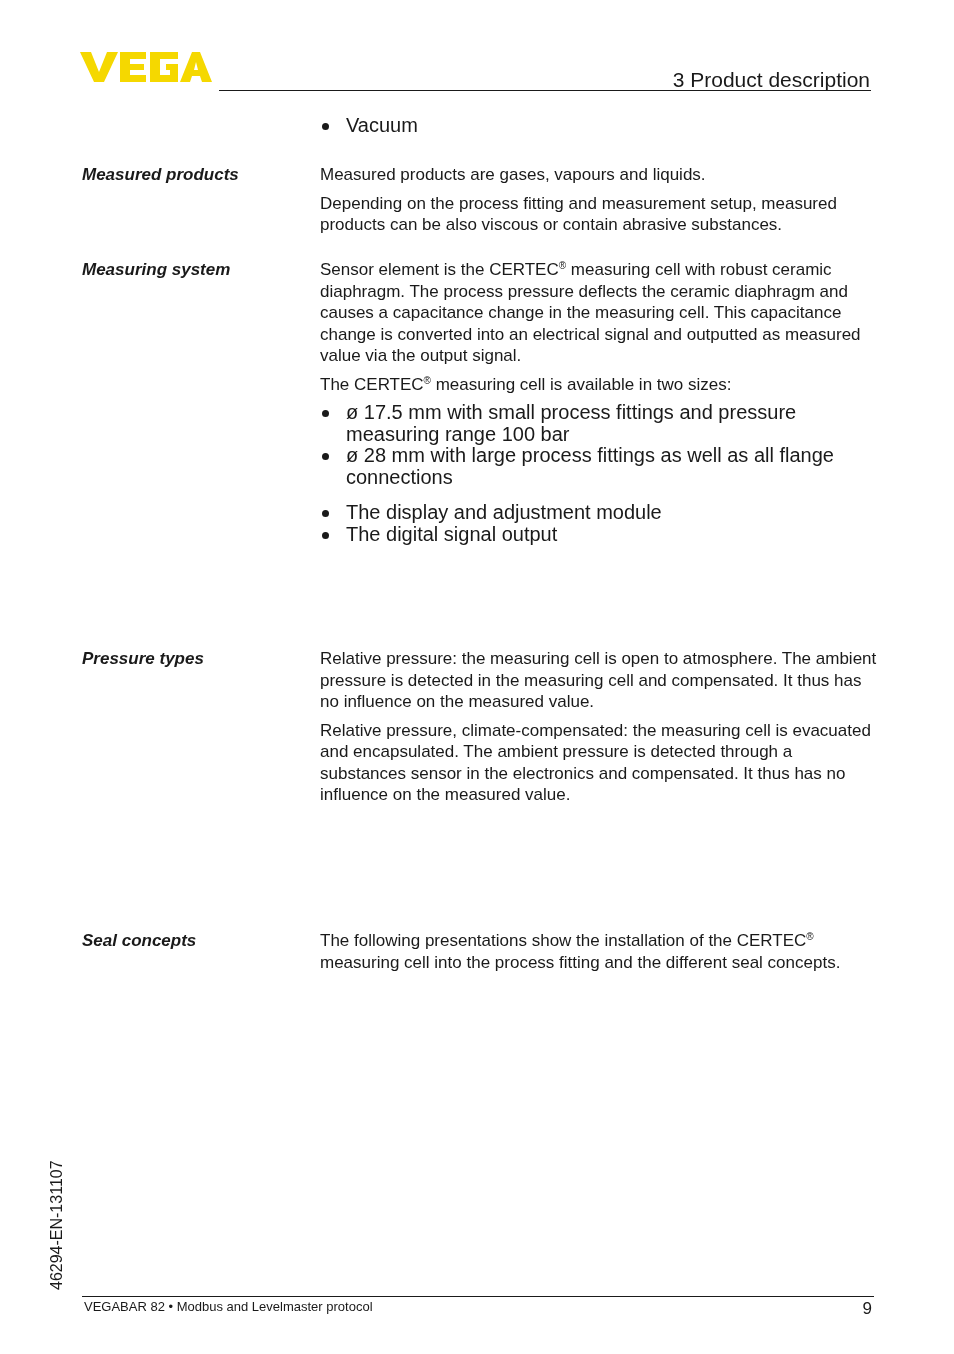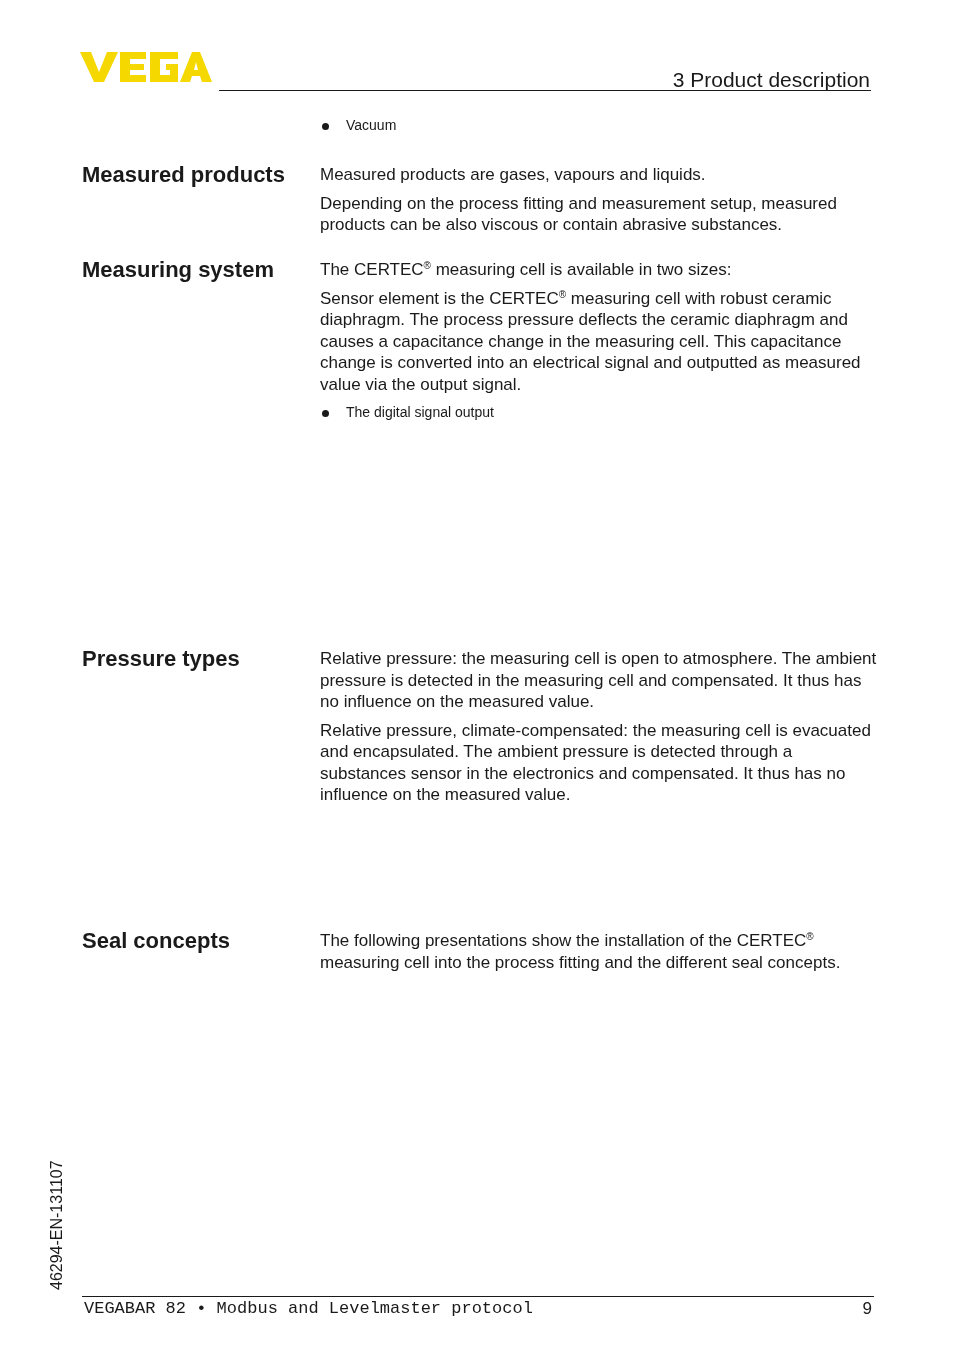--- a/index.html
+++ b/index.html
@@ -6,37 +6,37 @@
   body {
     width: 954px; height: 1354px; position: relative; overflow: hidden;
     font-family: "Liberation Sans", sans-serif; color: #1a1a1a;
   }
   .logo { position: absolute; left: 80px; top: 50px; width: 132px; height: 34px; }
   .header-rule { position: absolute; left: 219px; top: 90px; width: 652px; height: 1px; background: #1a1a1a; }
   .header-section { position: absolute; right: 84px; top: 68px; font-size: 21px; }
   .vacuum-list { position: absolute; left: 320px; top: 115px; margin: 0; padding: 0; list-style: none; }
 
   .row { position: absolute; left: 82px; width: 800px; }
-  .row .label { position: absolute; left: 0; top: 0; width: 230px; font-weight: bold; font-size: 22px; line-height: 22px; }
+  .row .label { position: absolute; left: 0; top: 0; width: 230px; font-weight: bold; font-size: 17px; line-height: 22px; font-style: italic; }
   .row .body { position: absolute; left: 238px; top: 0; width: 560px; font-size: 17px; line-height: 21.5px; }
   .body p { margin: 0 0 7px 0; }
   ul.bullets { margin: 0 0 7px 0; padding: 0; list-style: none; }
-  ul.bullets li { position: relative; padding-left: 26px; line-height: 21.5px; font-size: 14px; }
+  ul.bullets li { position: relative; padding-left: 26px; line-height: 21.5px; font-size: 20px; }
   ul.bullets li .dot {
     position: absolute; left: 2px; top: 8px; width: 7px; height: 7px; border-radius: 50%; background: #1a1a1a;
   }
   sup { font-size: 10px; line-height: 0; vertical-align: 6px; }
   b { font-weight: normal; }
 
   .side-code {
     position: absolute; left: 48px; top: 1290px; transform-origin: left top; transform: rotate(-90deg);
     font-size: 16px; white-space: nowrap;
   }
   .footer-rule { position: absolute; left: 82px; top: 1296px; width: 792px; height: 1px; background: #1a1a1a; }
-  .footer-title { position: absolute; left: 84px; top: 1299px; font-size: 17px; font-family: Liberation Mono, monospace; }
+  .footer-title { position: absolute; left: 84px; top: 1299px; font-size: 13px; }
   .footer-page { position: absolute; right: 82px; top: 1299px; font-size: 17px; }
 </style>
 </head>
 <body>
 
 <svg class="logo" viewBox="0 0 132 34">
   <g fill="#f5d800">
 
     <polygon points="0,2 11,2 19,22 27,2 38,2 24,32 14,32"></polygon>
 
@@ -59,23 +59,28 @@
   <div class="label">Measured products</div>
   <div class="body">
     <p>Measured products are gases, vapours and liquids.</p>
     <p>Depending on the process fitting and measurement setup, measured products can be also viscous or contain abrasive substances.</p>
   </div>
 </div>
 
 <div class="row" style="top:259px;">
   <div class="label">Measuring system</div>
   <div class="body">
+    <p><span>Sensor element is the CERTEC</span><sup>®</sup><span> measuring cell with robust ceramic diaphragm. The process pressure deflects the ceramic diaphragm and causes a capacitance change in the measuring cell. This capaci­tance change is converted into an electrical signal and outputted as measured value via the output signal.</span></p>
     <p><span>The CERTEC</span><sup>®</sup><span> measuring cell is available in two sizes:</span></p>
-    <p><span>Sensor element is the CERTEC</span><sup>®</sup><span> measuring cell with robust ceramic diaphragm. The process pressure deflects the ceramic diaphragm and causes a capacitance change in the measuring cell. This capaci­tance change is converted into an electrical signal and outputted as measured value via the output signal.</span></p>
+    <ul class="bullets" style="margin-bottom:14px;">
+      <li><span class="dot"></span><span>ø 17.5 mm with small process fittings and pressure measuring range 100 bar</span></li>
+      <li><span class="dot"></span><span>ø 28 mm with large process fittings as well as all flange connec­tions</span></li>
+    </ul>
     <ul class="bullets">
+      <li><span class="dot"></span><span>The display and adjustment module</span></li>
       <li><span class="dot"></span><span>The digital signal output</span></li>
     </ul>
   </div>
 </div>
 
 <div class="row" style="top:648px;">
   <div class="label">Pressure types</div>
   <div class="body">
     <p><b>Relative pressure</b><span>: the measuring cell is open to atmosphere. The ambient pressure is detected in the measuring cell and compensated. It thus has no influence on the measured value.</span></p>
     <p><b>Relative pressure, climate-compensated</b><span>: the measuring cell is evacuated and encapsulated. The ambient pressure is detected through a substances sensor in the electronics and compensated. It thus has no influence on the measured value.</span></p>

